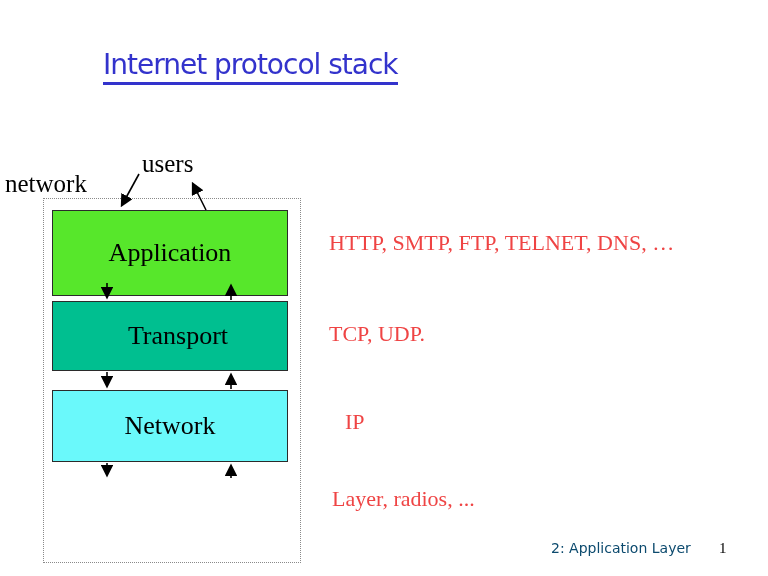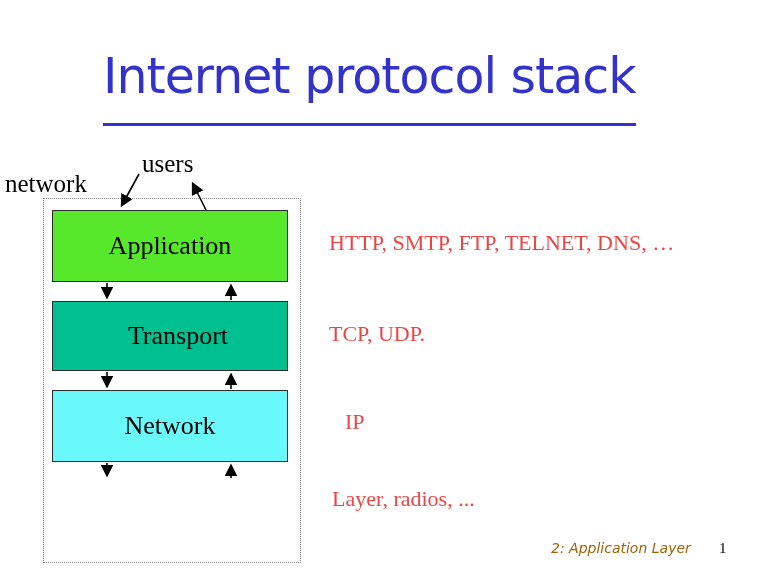--- a/index.html
+++ b/index.html
@@ -7,25 +7,25 @@
   .slide {
     position: relative;
     width: 768px; height: 576px;
     background: #ffffff;
     font-family: "Liberation Serif", serif;
   }
   .page-title {
     position: absolute;
     left: 103px; top: 48px;
     font-family: "DejaVu Sans", sans-serif;
-    font-size: 49px;
+    font-size: 28px;
     letter-spacing: -1px;
     color: #3333CC;
     border-bottom: 3px solid #3333CC;
-    padding-bottom: 18px;
+    padding-bottom: 1px;
     white-space: nowrap;
   }
   .side-label {
     position: absolute;
     font-family: "Liberation Serif", serif;
     font-size: 25px;
     color: #000;
     white-space: nowrap;
   }
   .users-label   { left: 142px; top: 150px; }
@@ -42,21 +42,21 @@
     left: 52px;
     width: 236px;
     border: 1px solid #2b2b2b;
     display: flex;
     align-items: center;
     justify-content: center;
     font-family: "Liberation Serif", serif;
     font-size: 26px;
     color: #000;
   }
-  .layer-application { top: 210px; height: 72px; text-align: center; }
+  .layer-application { top: 210px; height: 86px; text-align: center; }
   .layer-transport   { top: 301px; height: 70px; padding-left: 16px; }
   .layer-network     { top: 390px; height: 72px; }
   .layer-physical    { top: 479px; height: 71px; }
   .arrows-overlay {
     position: absolute;
     left: 0; top: 0;
     width: 768px; height: 576px;
     pointer-events: none;
   }
   .annotation {
@@ -69,23 +69,22 @@
   }
   .annotation-http     { left: 329px; top: 227px; }
   .annotation-tcp      { left: 329px; top: 318px; }
   .annotation-ip       { left: 345px; top: 406px; }
   .annotation-physical { left: 332px; top: 483px; }
   .footer-section {
     position: absolute;
     left: 551px; top: 540px;
     font-family: "DejaVu Sans", sans-serif;
     font-size: 14px;
-    color: #a16207;
+    color: #0c4a6e;
     white-space: nowrap;
-    font-style: italic;
   }
   .footer-page {
     position: absolute;
     left: 719px; top: 540px;
     font-family: "Liberation Serif", serif;
     font-size: 15px;
     color: #000;
   }
 </style>
 </head>

